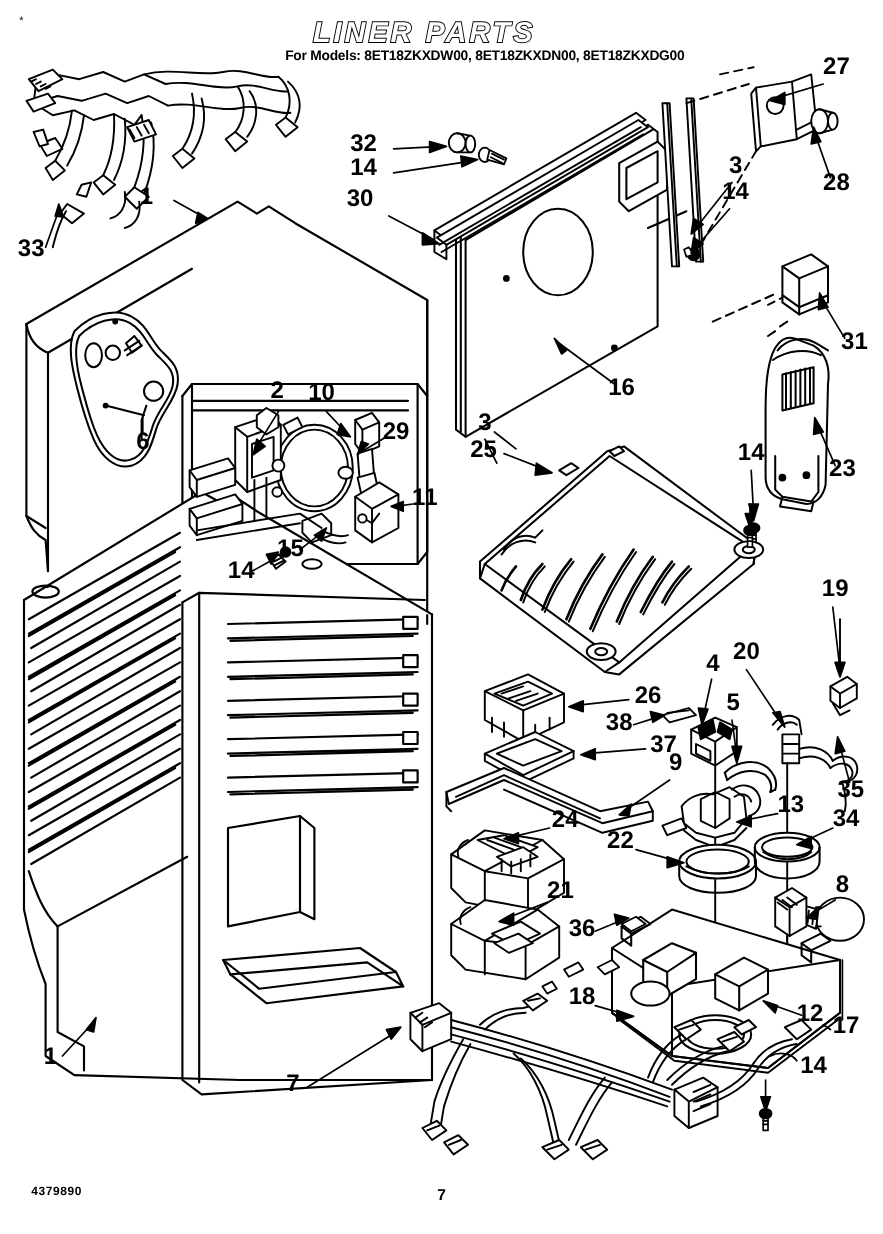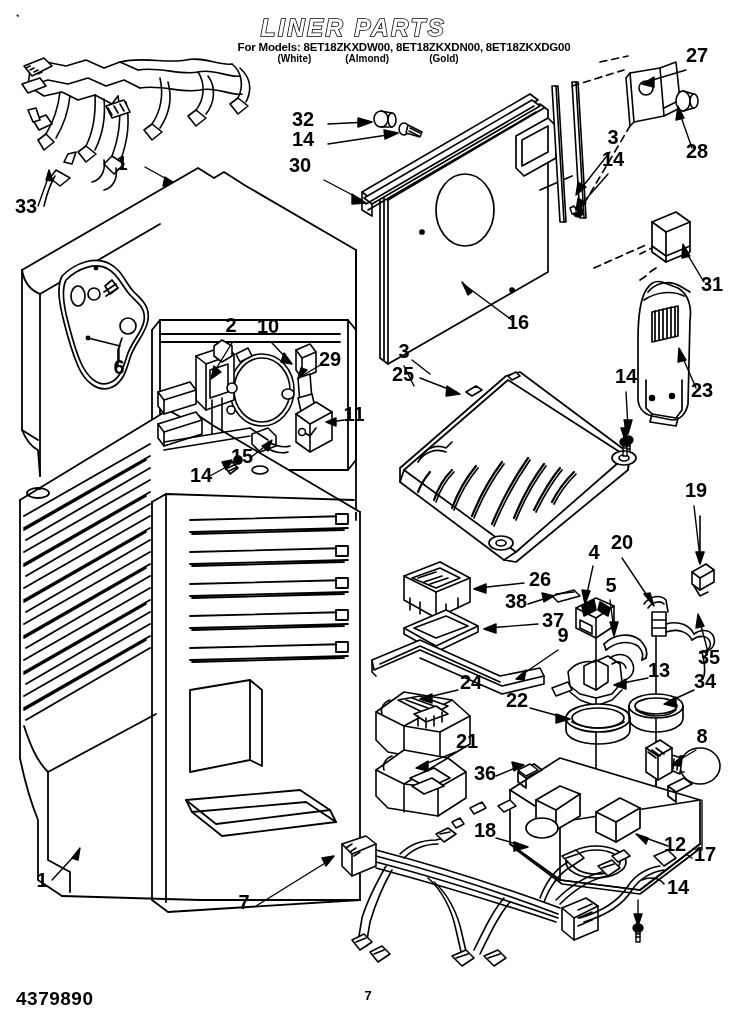--- a/index.html
+++ b/index.html
@@ -61,23 +61,23 @@
     font-weight: bold;
     color: #000000;
   }
   .hdr-finishes span {
     display: inline-block;
   }
   .fin-gap1 { width: 34px; }
   .fin-gap2 { width: 40px; }
   .doc-num {
     position: absolute;
-    left: 16px;
+    left: 26px;
     top: 988px;
-    font-size: 19px;
+    font-size: 10px;
     font-weight: bold;
     color: #000000;
     letter-spacing: 0.5px;
   }
   .page-num {
     position: absolute;
     left: 0;
     top: 988px;
     width: 736px;
     text-align: center;
@@ -101,23 +101,20 @@
 </style>
 </head>
 <body>
 
 <div id="page">
 
   <span class="corner-mark">*</span>
 
   <div class="hdr-title">LINER PARTS</div>
   <div class="hdr-models">For Models: 8ET18ZKXDW00, 8ET18ZKXDN00, 8ET18ZKXDG00</div>
-  <div class="hdr-finishes">
-    <span>(White)</span><span class="fin-gap1"></span><span>(Almond)</span><span class="fin-gap2"></span><span>(Gold)</span>
-  </div>
 
   <svg id="diagram-svg" viewBox="0 0 736 1028">
     <g fill="none" stroke="#000" stroke-width="1.5" stroke-linejoin="round" stroke-linecap="round">
 
       <g stroke-width="1.6">
         <path d="M30 70 L28 86 L44 96 L62 92 L78 100 L95 95 L112 104 L118 96"></path>
         <path d="M30 70 L46 62 L66 66 L86 60 L104 68 L120 62 L138 70"></path>
         <path d="M28 86 L48 80 L68 84 L88 78 L106 86 L124 80 L140 88"></path>
         <path d="M138 70 C160 66 180 76 198 72 C214 68 228 78 240 76"></path>
         <path d="M140 88 C162 84 182 94 200 90 C216 86 230 96 242 94"></path>

